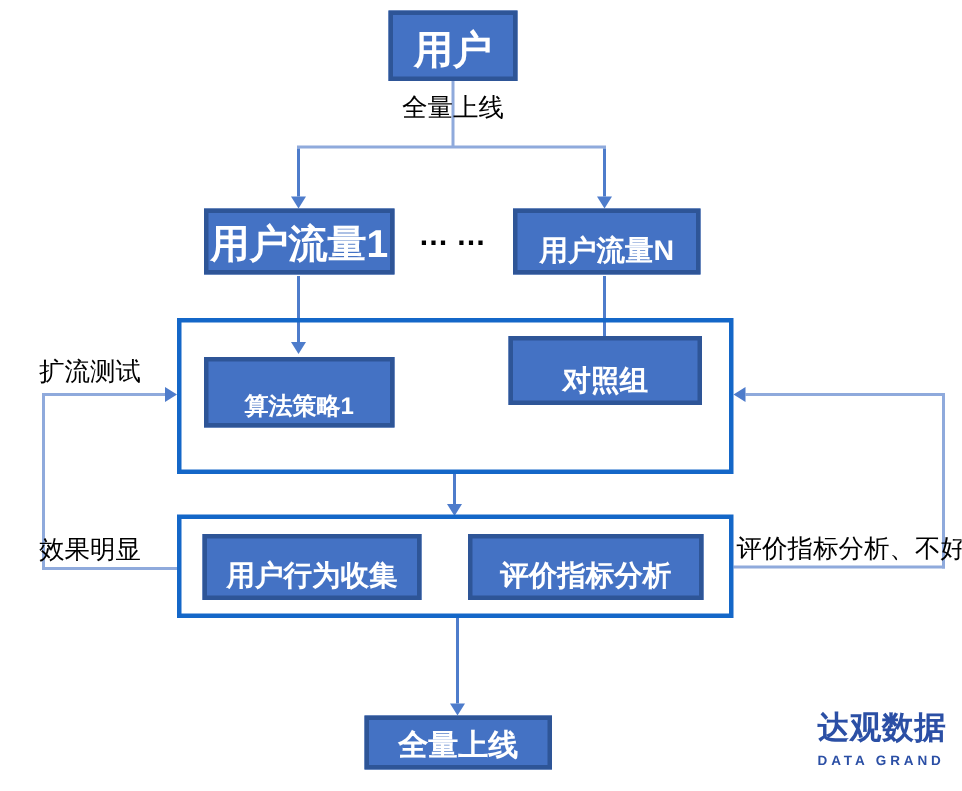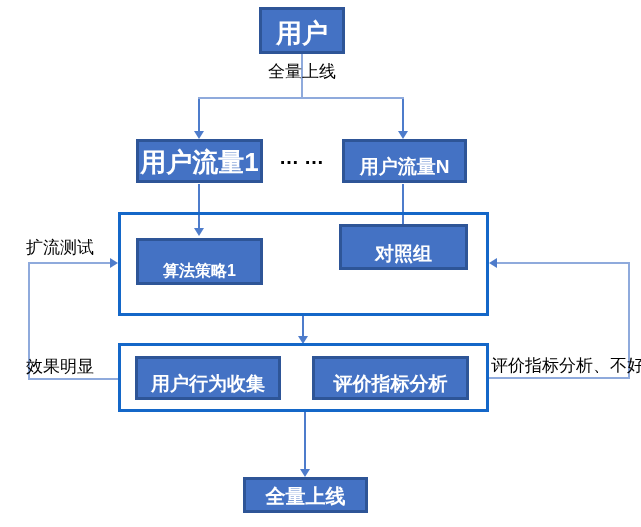--- a/index.html
+++ b/index.html
@@ -112,14 +112,18 @@
   <div class="ellipsis" style="left:279px;top:146px">……</div>
 
   <div class="elabel" style="left:26px;top:357px">效果明显</div>
 
   <div class="elabel" style="left:26px;top:238px">扩流测试</div>
 
 
   <div class="elabel" style="left:491px;top:356px">评价指标分析、不好</div>
 
 
+  <div class="logo">
+    <div class="logo-cn">达观数据</div>
+    <div class="logo-en">DATA GRAND</div>
+  </div>
 
 </div>
 
 </body></html>

